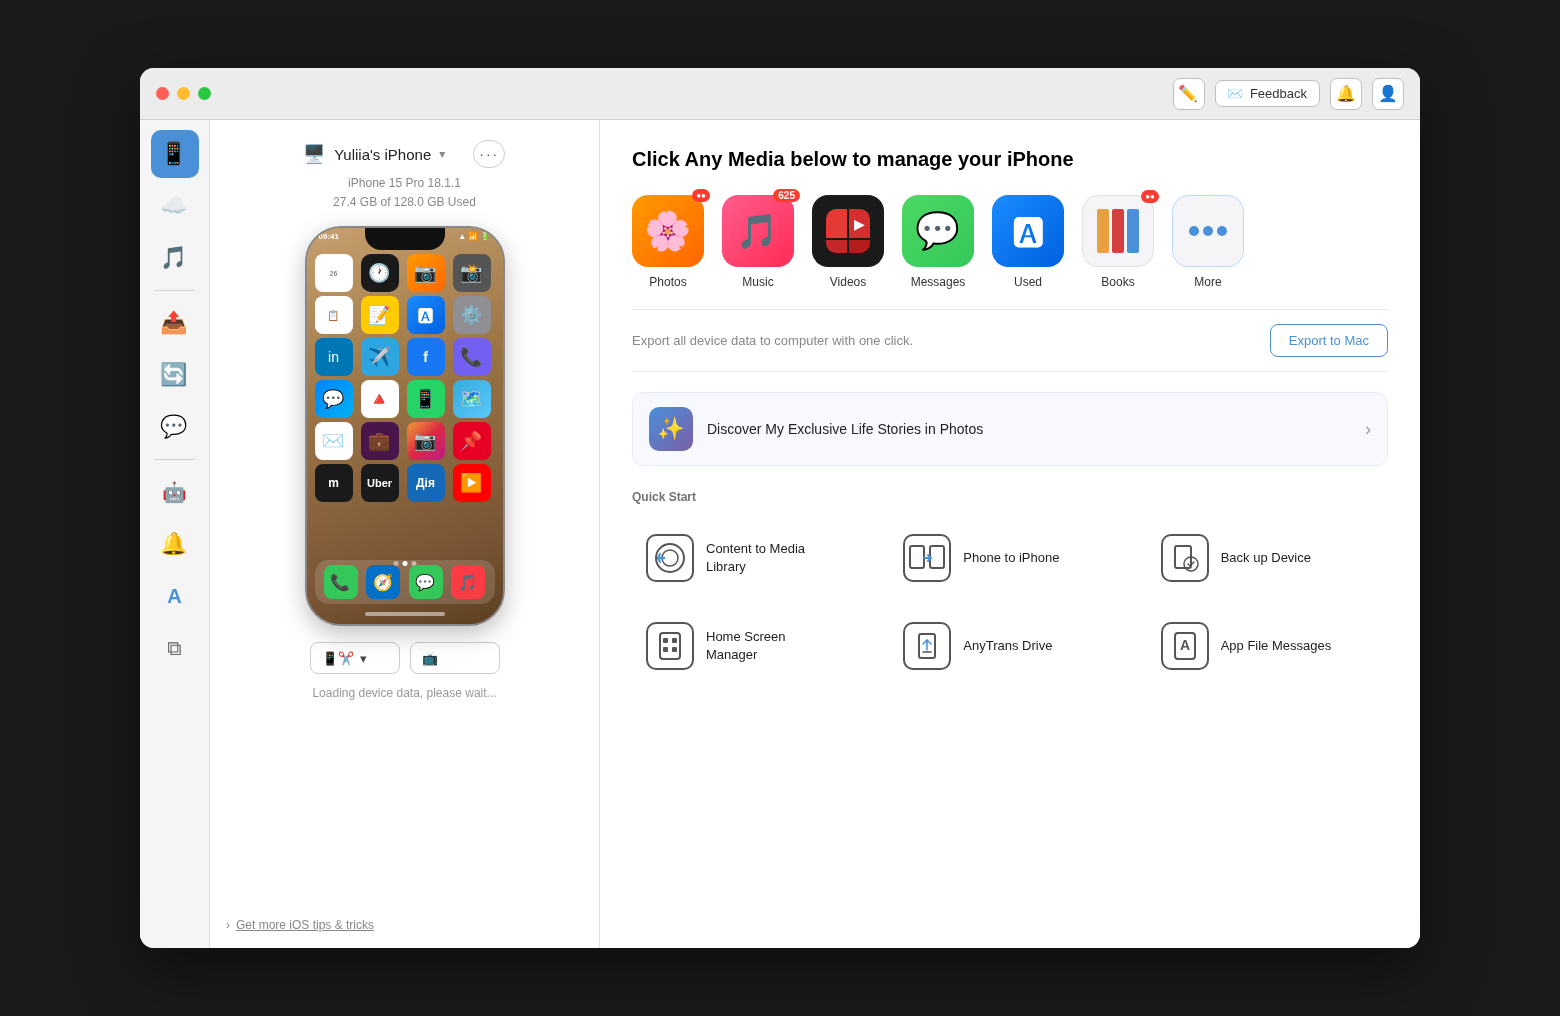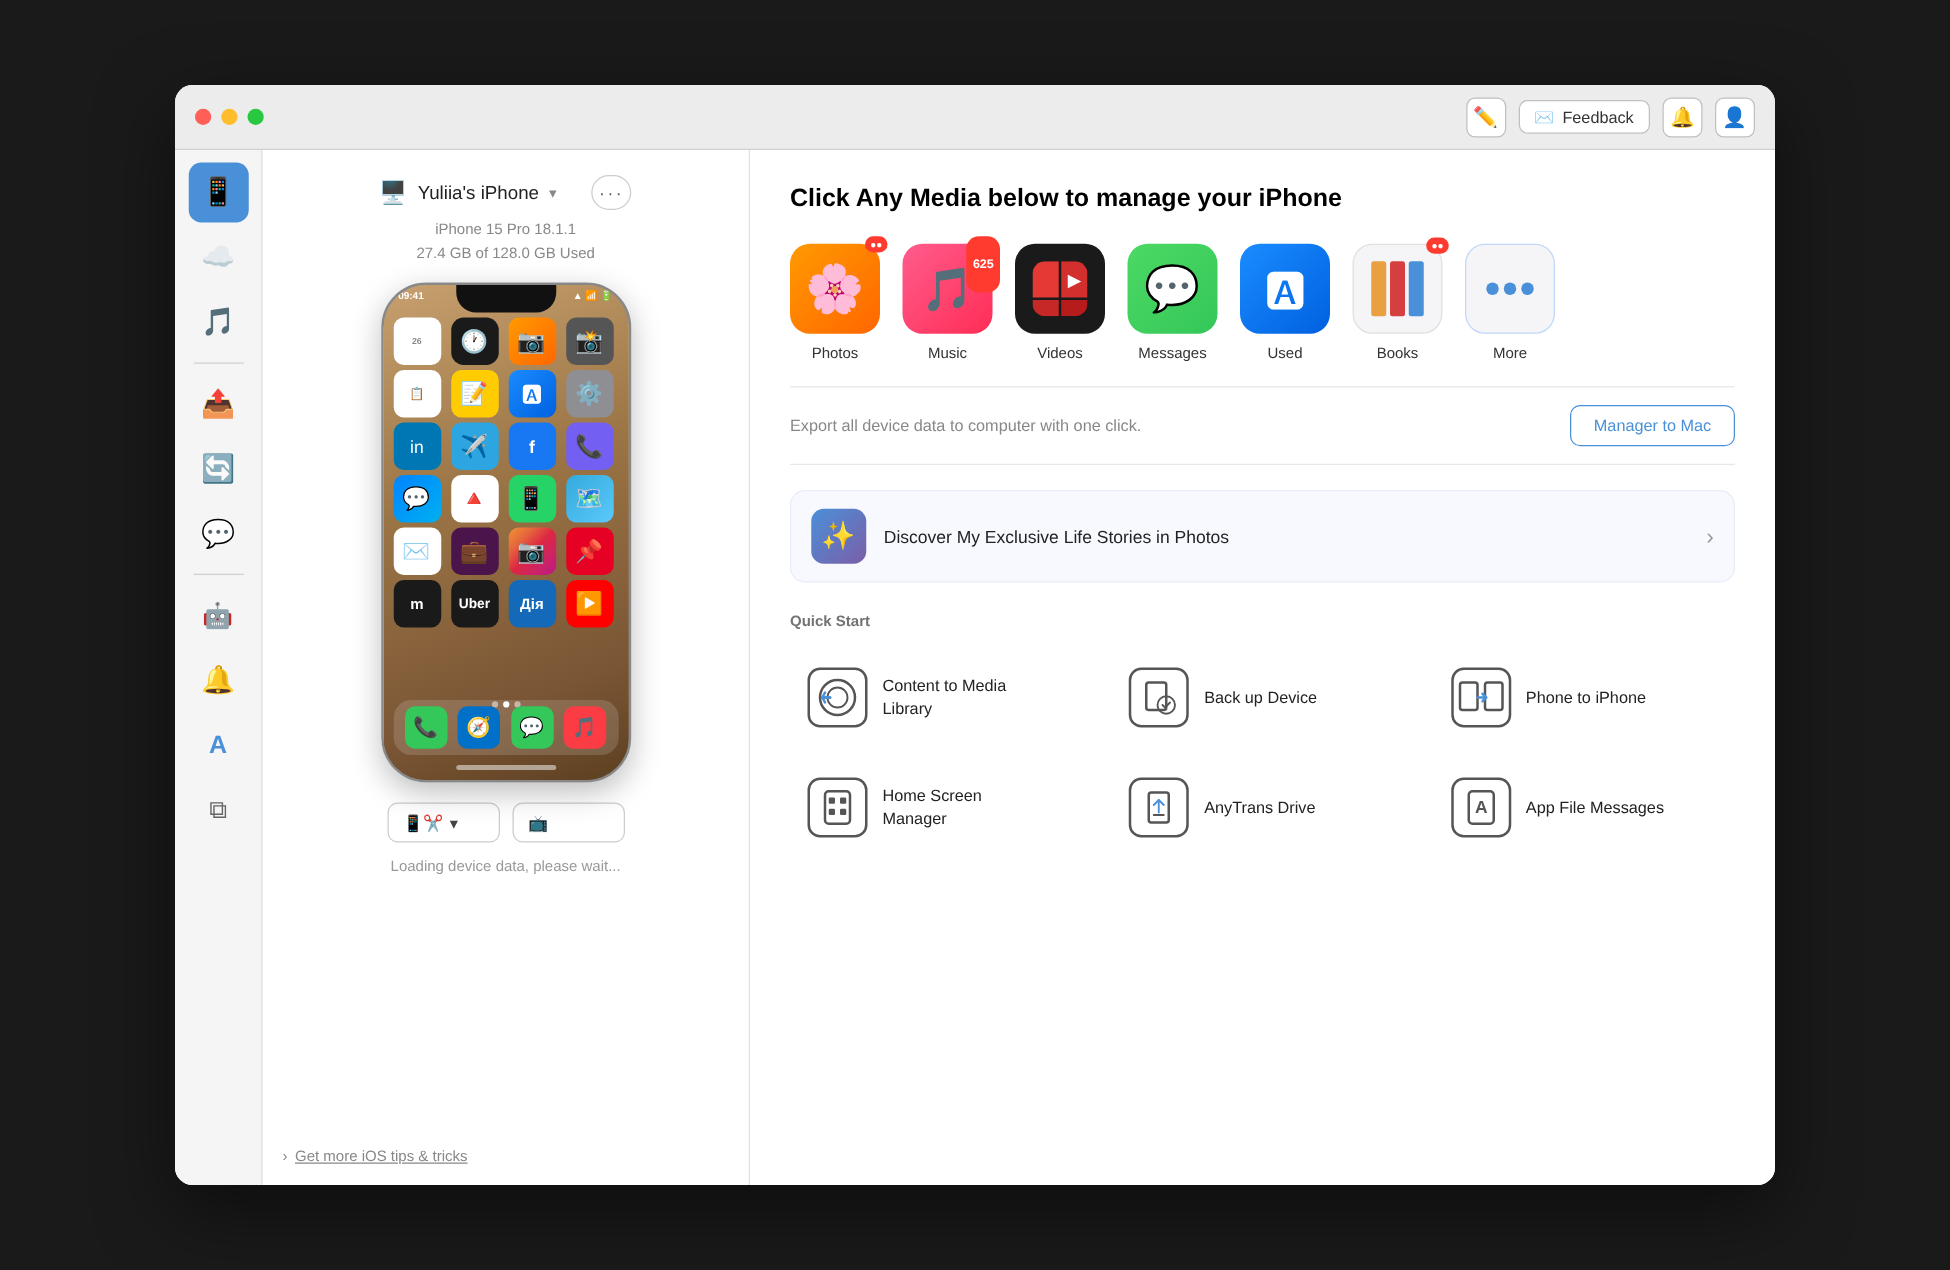--- a/index.html
+++ b/index.html
@@ -337,21 +337,21 @@
     .media-icon-wrap.more { background: #f5f5f7; border: 1px solid #c0d8f8; }
     .badge {
       position: absolute;
       top: -6px;
       right: -6px;
       background: #ff3b30;
       color: white;
       font-size: 10px;
       font-weight: 700;
       border-radius: 10px;
-      padding: 17px 5px;
+      padding: 1px 5px;
       min-width: 18px;
       text-align: center;
     }
     .media-label {
       font-size: 12px;
       color: #333;
     }
     .export-row {
       display: flex;
       align-items: center;
@@ -701,21 +701,21 @@
                 <div class="more-dot" data-interactable="false"></div>
                 <div class="more-dot" data-interactable="false"></div>
               </div>
             </div>
             <span class="media-label" data-interactable="false">More</span>
           </div>
         </div>
 
         <div class="export-row" data-interactable="false">
           <span class="export-text" data-interactable="false">Export all device data to computer with one click.</span>
-          <button class="content-to-mac-btn" data-interactable="true">Manager to Mac</button>
+          <button class="content-to-mac-btn" data-interactable="true">Export to Mac</button>
         </div>
 
         <div class="discover-banner" data-interactable="true">
           <div class="discover-left" data-interactable="false">
             <div class="discover-icon" data-interactable="false">
               <span data-interactable="false">✨</span>
             </div>
             <span class="discover-text" data-interactable="false">Discover My Exclusive Life Stories in Photos</span>
           </div>
           <span data-interactable="false" style="font-size:18px; color:#999;">›</span>
@@ -731,38 +731,38 @@
                 <circle cx="16" cy="16" r="8" fill="none" stroke="#555" stroke-width="1.5"></circle>
                 <path d="M4 16 L10 16" stroke="#4a90d9" stroke-width="2.5" stroke-linecap="round"></path>
                 <path d="M6 12 L4 16 L6 20" fill="none" stroke="#4a90d9" stroke-width="2" stroke-linecap="round" stroke-linejoin="round"></path>
               </svg>
             </div>
             <span class="qs-label" data-interactable="false">Content to Media<br>Library</span>
           </div>
 
           <div class="qs-item" data-interactable="true">
             <div class="qs-icon" data-interactable="false">
+              <svg width="38" height="32" viewBox="0 0 38 32">
+                <rect x="2" y="4" width="14" height="22" rx="2" fill="none" stroke="#555" stroke-width="2"></rect>
+                <rect x="22" y="4" width="14" height="22" rx="2" fill="none" stroke="#555" stroke-width="2"></rect>
+                <path d="M16 16 L22 16 M20 13 L23 16 L20 19" stroke="#4a90d9" stroke-width="2" fill="none" stroke-linecap="round" stroke-linejoin="round"></path>
+              </svg>
+            </div>
+            <span class="qs-label" data-interactable="false">Phone to iPhone</span>
+          </div>
+
+          <div class="qs-item" data-interactable="true">
+            <div class="qs-icon" data-interactable="false">
               <svg width="32" height="32" viewBox="0 0 32 32">
                 <rect x="6" y="4" width="16" height="22" rx="2" fill="none" stroke="#555" stroke-width="2"></rect>
                 <circle cx="22" cy="22" r="7" fill="none" stroke="#555" stroke-width="1.5"></circle>
                 <path d="M19 22 L21 24 L25 20" stroke="#555" stroke-width="1.5" fill="none" stroke-linecap="round" stroke-linejoin="round"></path>
               </svg>
             </div>
             <span class="qs-label" data-interactable="false">Back up Device</span>
-          </div>
-
-          <div class="qs-item" data-interactable="true">
-            <div class="qs-icon" data-interactable="false">
-              <svg width="38" height="32" viewBox="0 0 38 32">
-                <rect x="2" y="4" width="14" height="22" rx="2" fill="none" stroke="#555" stroke-width="2"></rect>
-                <rect x="22" y="4" width="14" height="22" rx="2" fill="none" stroke="#555" stroke-width="2"></rect>
-                <path d="M16 16 L22 16 M20 13 L23 16 L20 19" stroke="#4a90d9" stroke-width="2" fill="none" stroke-linecap="round" stroke-linejoin="round"></path>
-              </svg>
-            </div>
-            <span class="qs-label" data-interactable="false">Phone to iPhone</span>
           </div>
 
           <div class="qs-item" data-interactable="true">
             <div class="qs-icon" data-interactable="false">
               <svg width="32" height="32" viewBox="0 0 32 32">
                 <rect x="6" y="3" width="20" height="26" rx="3" fill="none" stroke="#555" stroke-width="2"></rect>
                 <rect x="9" y="8" width="5" height="5" rx="1" fill="#555"></rect>
                 <rect x="18" y="8" width="5" height="5" rx="1" fill="#555"></rect>
                 <rect x="9" y="17" width="5" height="5" rx="1" fill="#555"></rect>
                 <rect x="18" y="17" width="5" height="5" rx="1" fill="#555"></rect>

